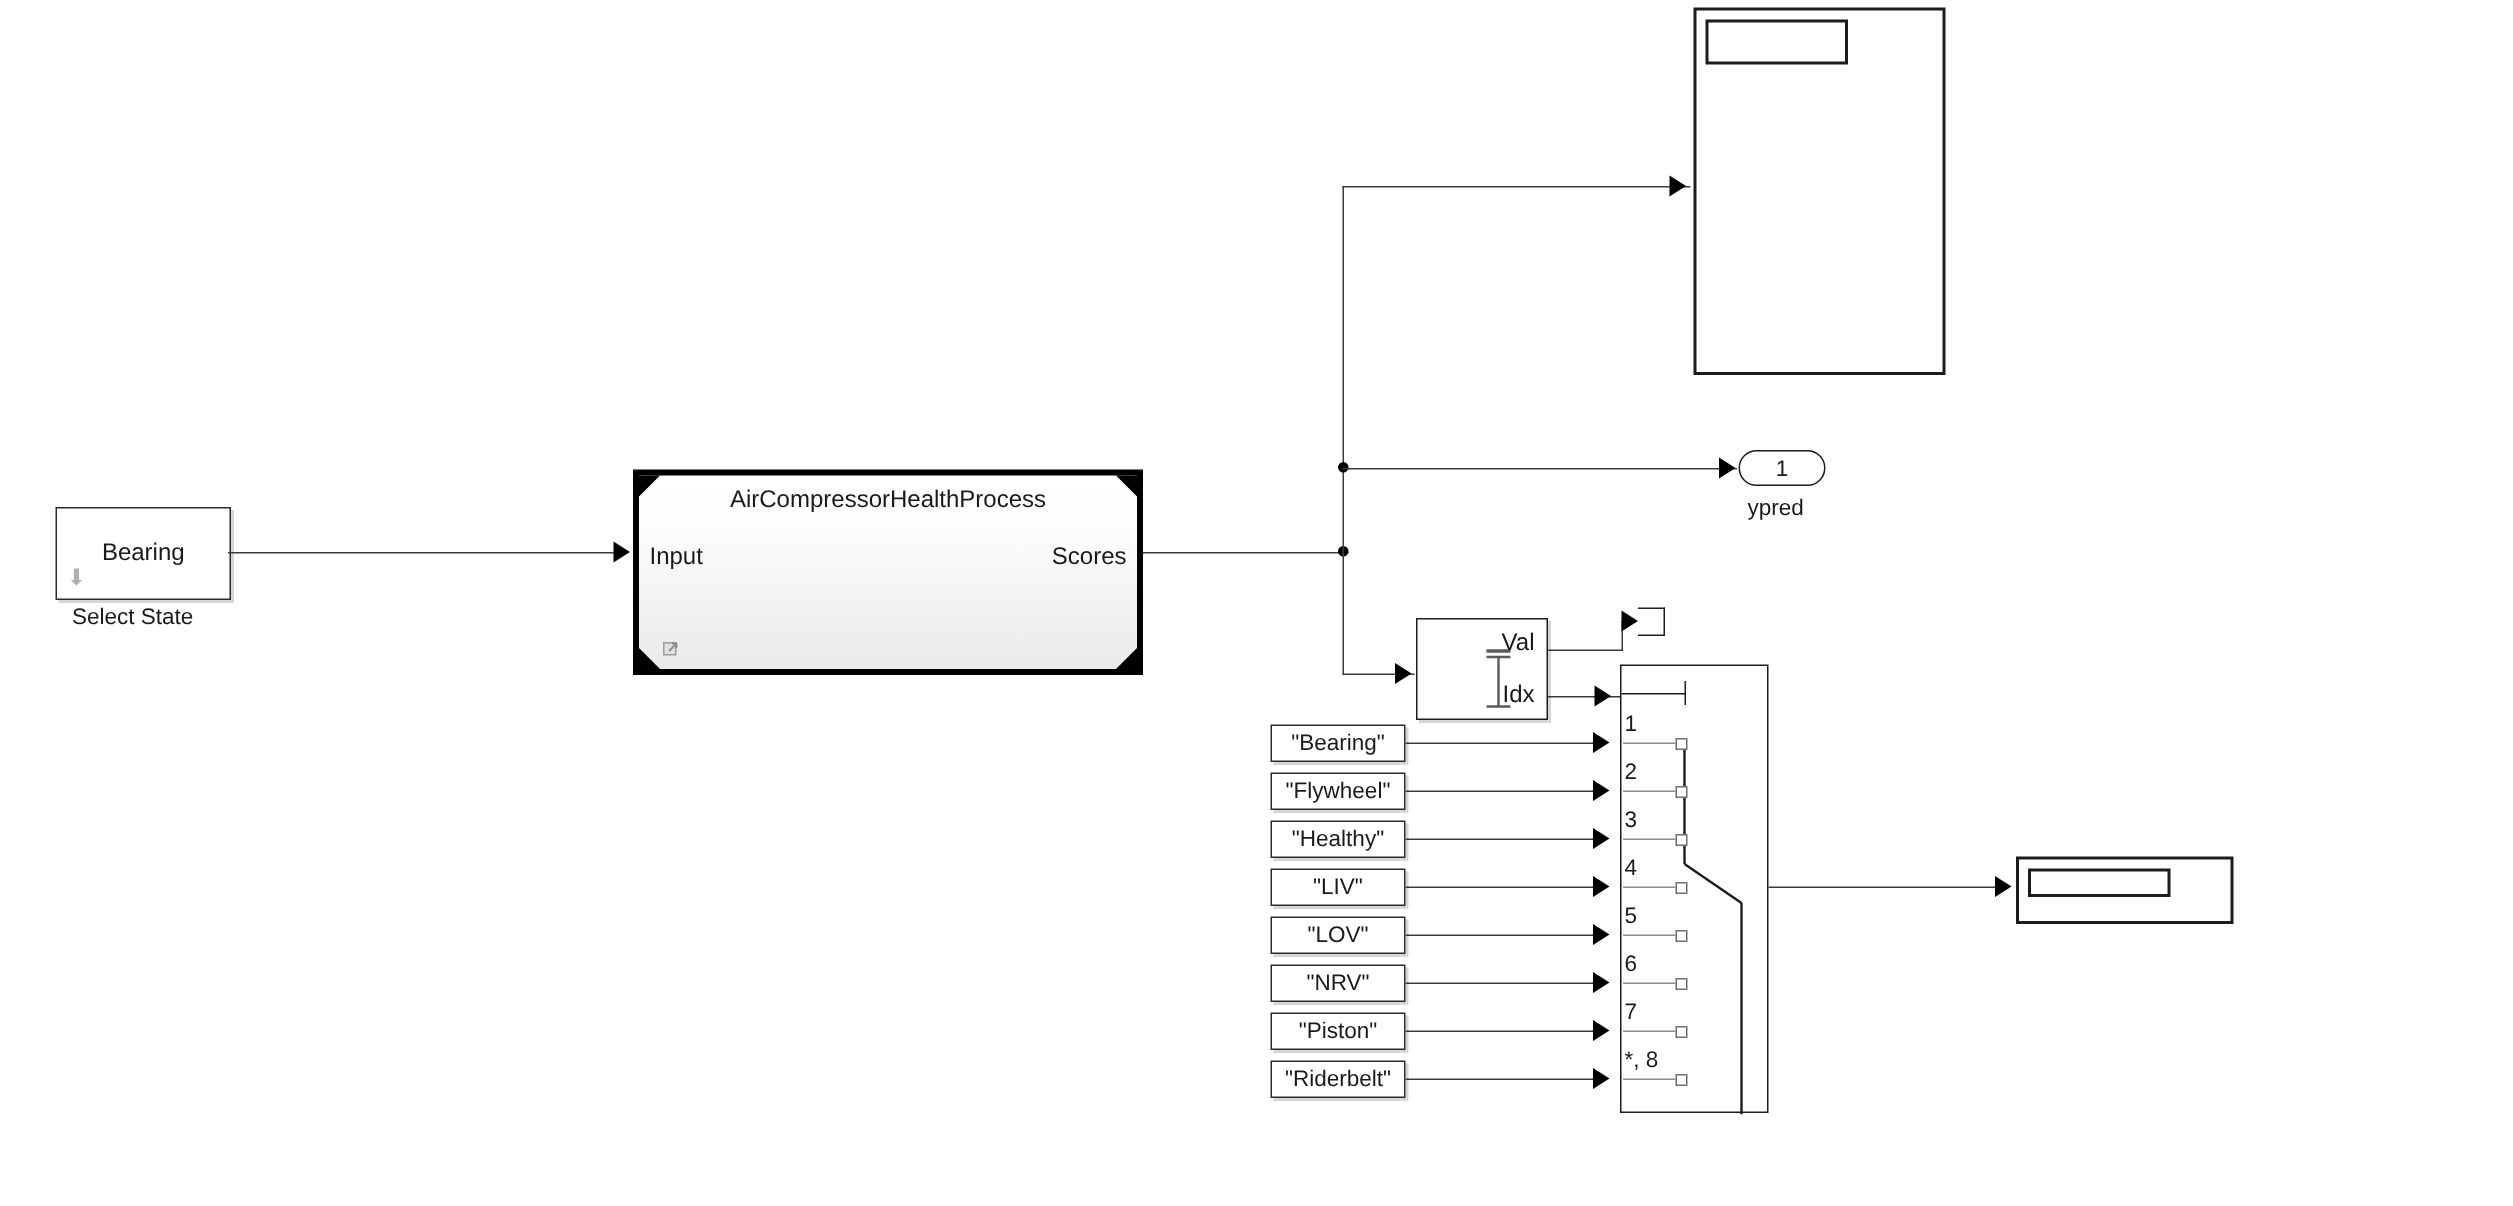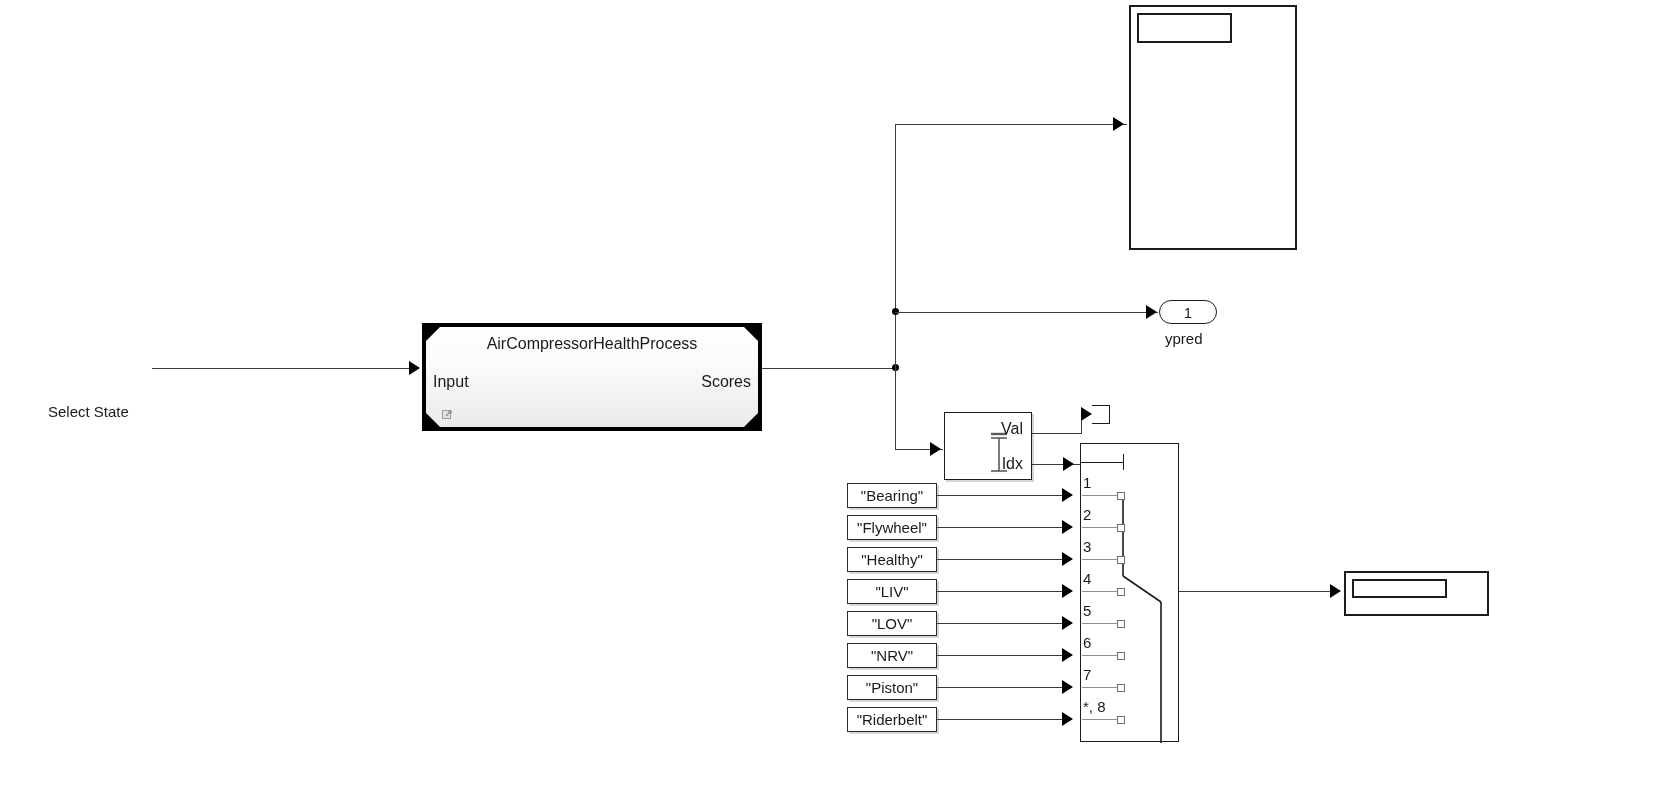--- a/index.html
+++ b/index.html
@@ -188,26 +188,30 @@
     border-left: none;
     background: transparent;
     box-sizing: border-box;
   }
 </style>
 </head>
 <body>
 
 <div id="canvas">
 
+  <div class="select-state" style="left:37px; top:338px; width:115px; height:60px;">
+    <span class="txt">Bearing</span>
+    <span class="dd-arrow">⬇</span>
+  </div>
   <div class="lbl" style="left:48px; top:403px;text-align:center;">Select State</div>
 
   <div class="wire-h" style="left:152px; top:368px; width:259px;"></div>
   <div class="arrow" style="left:409px; top:361px;"></div>
 
-  <div class="subsystem" style="left:422px; top:323px; width:340px; height:108px;">
+  <div class="subsystem" style="left:422px; top:313px; width:340px; height:137px;">
     <span class="subsys-corner corner-tl"></span>
     <span class="subsys-corner corner-tr"></span>
     <span class="subsys-corner corner-bl"></span>
     <span class="subsys-corner corner-br"></span>
     <div class="subsys-title">AirCompressorHealthProcess</div>
     <span class="port-lbl" style="left:7px; top:46px;text-align:center;">Input</span>
     <span class="port-lbl" style="right:7px; top:46px;margin-left:42px;">Scores</span>
     <span class="sil-badge">
       <svg viewBox="0 0 13 12" width="13" height="12">
         <rect x="0.5" y="0.5" width="8" height="8" fill="#d9d9d9" stroke="#5a5a5a" stroke-width="1"></rect>

